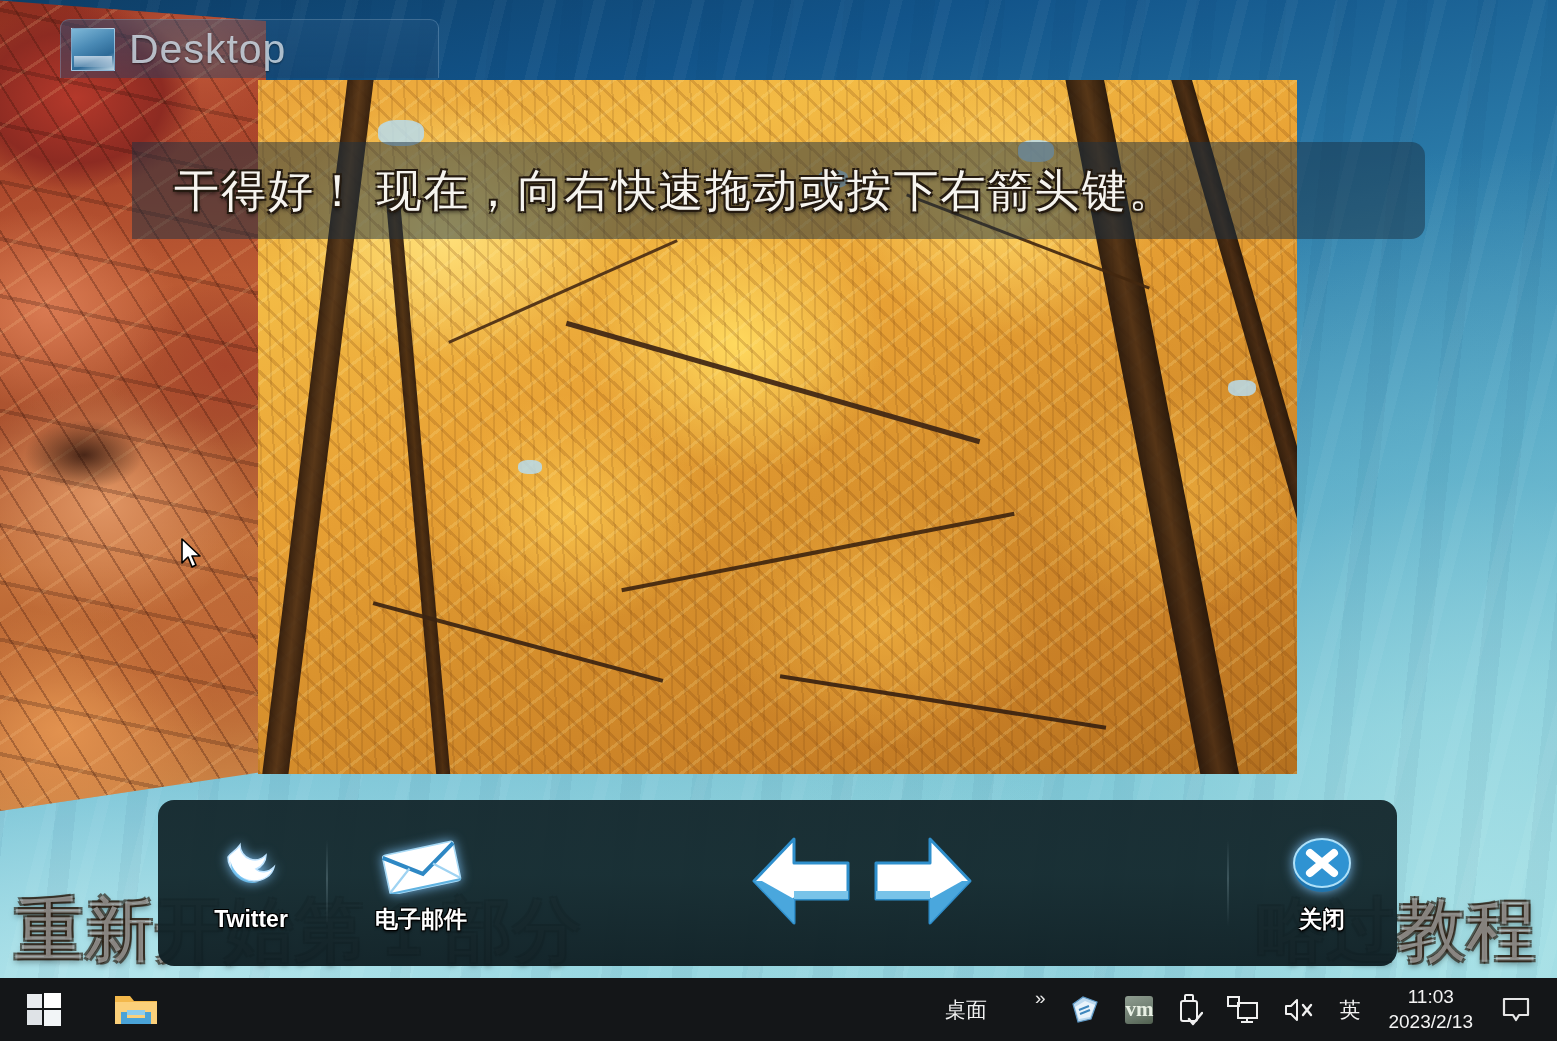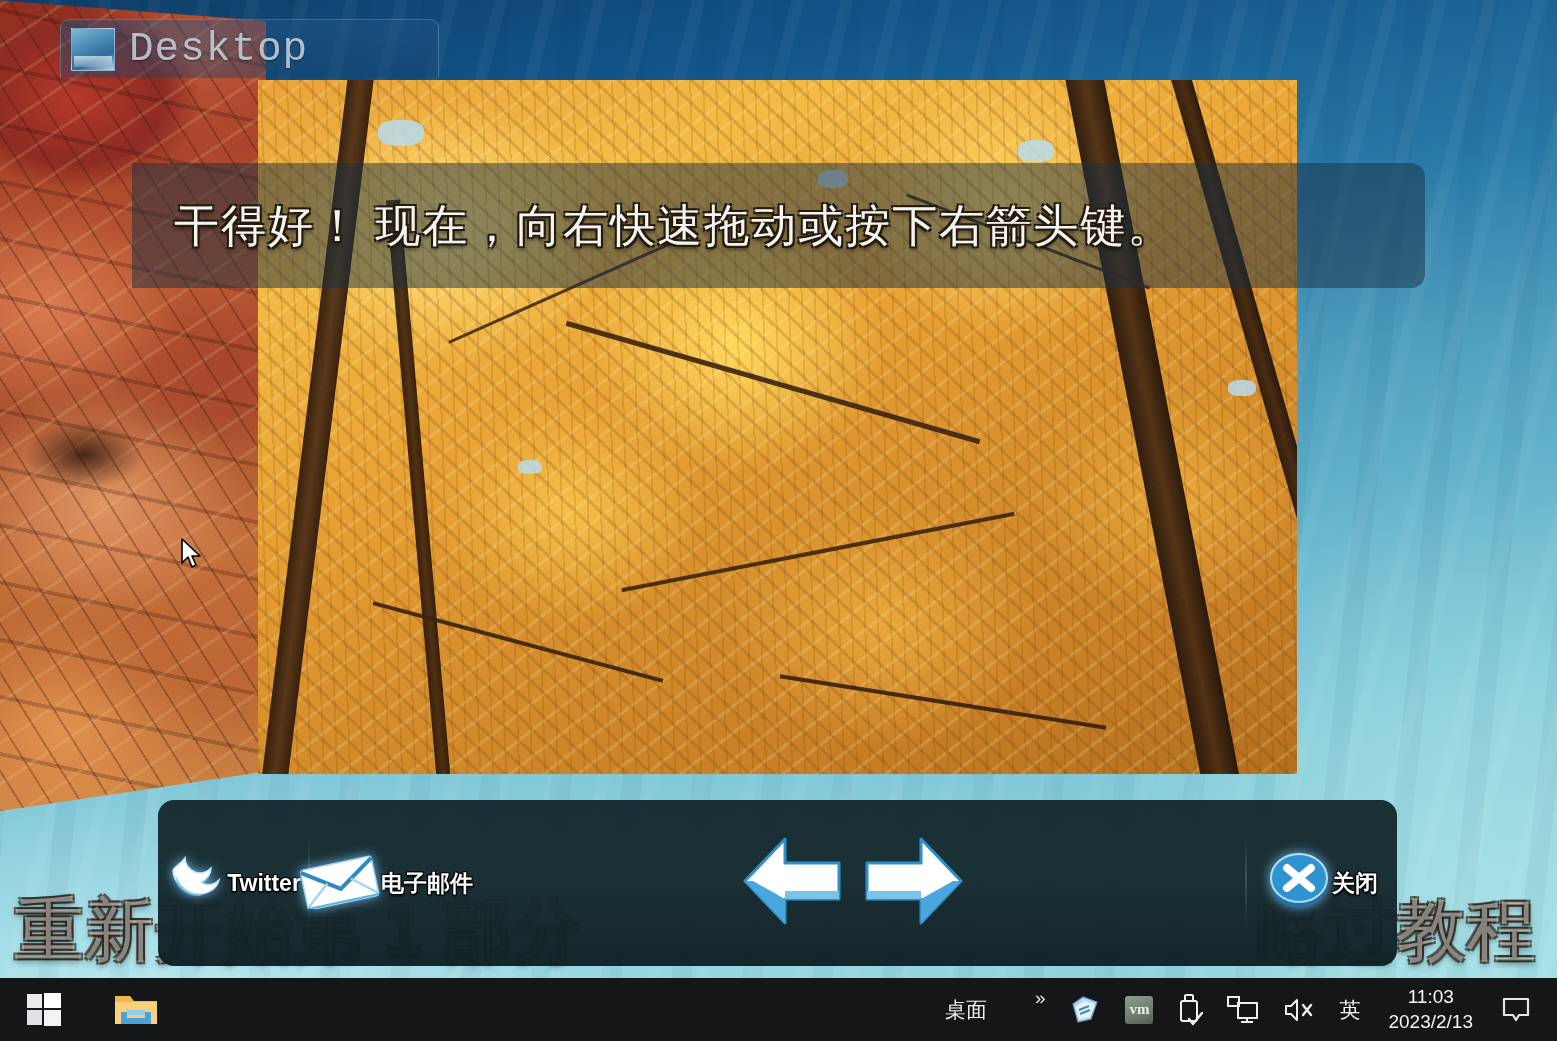--- a/index.html
+++ b/index.html
@@ -85,21 +85,21 @@
       linear-gradient(155deg, #7fb8d8 0%, #4a8ab5 40%, #2d6a97 70%, #bfd6e4 100%);
     position: relative;
     overflow: hidden;
   }
   .desk-title-icon::after {
     content: "";
     position: absolute; left: 2px; bottom: 3px; right: 2px; height: 11px;
     background: linear-gradient(180deg, rgba(225,235,245,0.75), rgba(150,180,205,0.5));
   }
   .desk-title-text {
-    font-family: Liberation Mono, monospace;
+    font-family: Liberation Sans, sans-serif;
     font-size: 41px;
     color: rgba(214,226,238,0.80);
     margin-left: 14px;
     letter-spacing: 1px;
     text-shadow: 0 1px 2px rgba(0,0,0,0.45);
     white-space: nowrap;
   }
 
   
   .photo {
@@ -147,28 +147,27 @@
         transform: rotate(-24deg); background: #4a2c14; }
   .b9 { left: 640px; top: 160px; width: 260px; height: 3px;
         transform: rotate(21deg); background: #42270f; }
   .b10{ left: 110px; top: 560px; width: 300px; height: 4px;
         transform: rotate(15deg); background: #3c2411; }
   .sky-gap { position: absolute; background: #b9dcec; opacity: .85; border-radius: 40%; }
 
   
   .instr-banner {
     position: absolute;
-    left: 132px; top: 163px;
-    width: 1293px; height: 125px;
+    left: 132px; top: 142px;
+    width: 1293px; height: 97px;
     border-radius: 0 14px 14px 0;
     background: rgba(26,48,66,0.50);
     display: flex; align-items: center;
     box-sizing: border-box;
     padding-left: 42px;
-    font-family: Liberation Serif, serif;
   }
   .instr-text {
     font-size: 45px;
     color: #f6f4ef;
     letter-spacing: 2px;
     white-space: nowrap;
     text-shadow:
       -2px -2px 0 #241a10, 2px -2px 0 #241a10,
       -2px  2px 0 #241a10, 2px  2px 0 #241a10,
        0   3px 4px rgba(0,0,0,0.8);
@@ -199,24 +198,26 @@
     background: linear-gradient(180deg, rgba(19,37,42,0.94) 0%, rgba(21,42,47,0.96) 45%, rgba(16,32,37,0.97) 100%);
     display: flex;
     align-items: center;
     box-sizing: border-box;
   }
   .tb-group { display: flex; align-items: center; height: 100%; }
   .tb-btn {
     width: 150px;
     height: 100%;
     display: flex;
+    flex-direction: column;
     align-items: center;
     justify-content: center;
     position: relative;
     cursor: pointer;
+    margin-left: 18px;
   }
   .tb-btn .icon-wrap {
     height: 66px;
     display: flex; align-items: center; justify-content: center;
     margin-bottom: 6px;
   }
   .tb-label {
     font-size: 23px;
     font-weight: bold;
     color: #ffffff;
@@ -292,21 +293,21 @@
     height: 63px;
     cursor: pointer;
     white-space: nowrap;
   }
   .vm-icon {
     width: 28px; height: 28px;
     background: linear-gradient(160deg,#8f9d90,#6e7d70 60%,#51604f);
     border-radius: 3px;
     display: flex; align-items: center; justify-content: center;
     color: #e8f0e4;
-    font-size: 15px; font-weight: bold;
+    font-size: 21px; font-weight: bold;
     font-family: "Liberation Serif", serif;
   }
 </style>
 </head>
 <body>
 
 <div id="screen">
 
   <div class="wallpaper">
     <div class="wall-streaks"></div>

